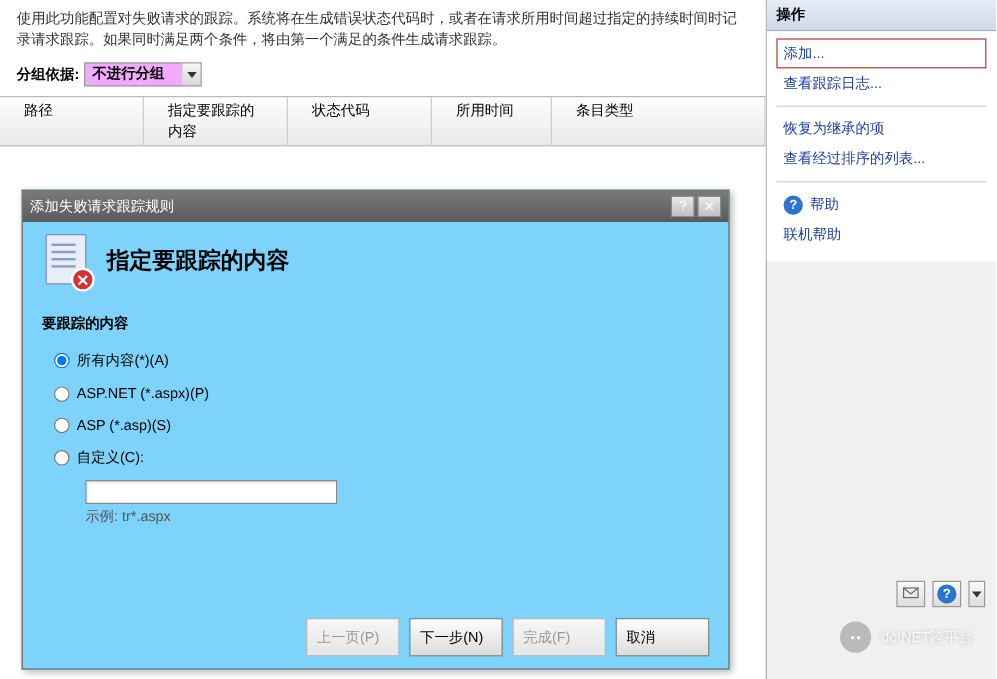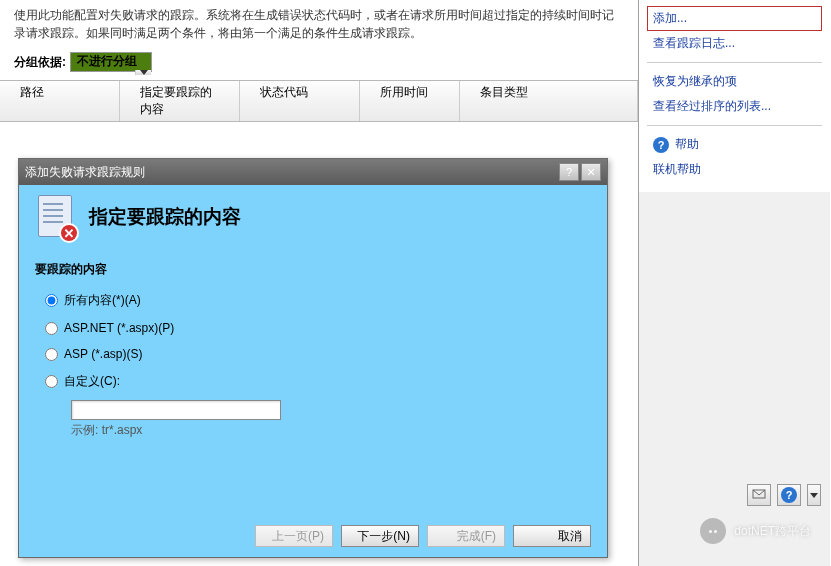--- a/index.html
+++ b/index.html
@@ -8,21 +8,21 @@
 .main-panel { float: left; width: 638px; height: 566px; background: #fff; position: relative; }
 .right-panel { float: left; width: 192px; height: 566px; background: #f0f0f0; border-left: 1px solid #a0a0a0; }
 
 .header-row { display: flex; align-items: center; padding: 8px 10px 4px; }
 .globe-icon { width: 32px; height: 32px; margin-right: 10px; }
 .page-title { font-size: 16px; color: #222; }
 .desc { padding: 6px 14px 10px; color: #333; line-height: 1.5; }
 
 .group-row { display: flex; align-items: center; padding: 0 14px 4px; font-weight: bold; }
 .group-label { margin-right: 4px; }
-.group-select { display: inline-flex; align-items: flex-end; border: 1px solid #999; background: #4d7c0f; height: 20px; flex-direction: column; }
+.group-select { display: inline-flex; align-items: flex-start; border: 1px solid #999; background: #f0abfc; height: 20px; }
 .group-select .sel-text { padding: 0 6px; min-width: 80px; }
 .group-select .sel-btn { width: 16px; height: 18px; border-left: 1px solid #ccc; background: linear-gradient(#f8f8f8,#d8d8d8); display:flex; align-items:center; justify-content:center; }
 
 .col-headers { display: flex; border-top: 1px solid #b8b8b8; border-bottom: 1px solid #b8b8b8; background: linear-gradient(#fdfdfd,#eaeaea); margin-top: 4px; }
 .col-headers div { padding: 3px 20px; border-right: 1px solid #ccc; }
 .col1 { width: 120px; } .col2 { width: 120px; } .col3 { width: 120px; } .col4 { width: 100px; } .col5 { flex:1; }
 
 
 .dialog { position: absolute; left: 18px; top: 158px; width: 590px; height: 400px; border: 1px solid #6a6a6a; background: #7dd3fc; box-shadow: 2px 2px 6px rgba(0,0,0,.3); }
 .dlg-title { background: linear-gradient(#7a7a7a,#5a5a5a); color: #fff; padding: 4px 6px; display:flex; align-items:center; }
@@ -34,21 +34,21 @@
 .doc-icon .paper { width: 34px; height: 42px; background:#e8eef8; border:1px solid #7a90b8; border-radius:2px; position:absolute; left:3px; }
 .doc-icon .line { position:absolute; left:8px; height:2px; background:#8aa0c0; width:20px; }
 .doc-icon .err { position:absolute; right:-4px; bottom:-4px; width:20px; height:20px; border-radius:50%; background:#d63030; border:2px solid #fff; display:flex; align-items:center; justify-content:center; color:#fff; font-weight:bold; font-size:13px; }
 .dlg-subtitle { font-size: 19px; font-weight: bold; }
 .section-label { font-weight: bold; margin: 4px 0 8px; }
 .radio-row { margin: 6px 10px; display:flex; align-items:center; }
 .radio-row input { margin-right: 6px; }
 .custom-input { margin: 4px 0 2px 36px; width: 210px; height: 20px; border:1px solid #888; background:#fff; padding: 0 4px; box-shadow: inset 1px 1px 2px rgba(0,0,0,.15); }
 .example { margin-left: 36px; color:#555; }
 .dlg-footer { margin-top:auto; display:flex; justify-content:flex-end; gap: 8px; padding-top: 8px; }
-.btn { min-width: 78px; height: 22px; border:1px solid #888; background:linear-gradient(#fdfdfd,#dcdcdc); padding: 0 8px; display:inline-flex; align-items:center; justify-content:flex-end; cursor:pointer; }
+.btn { min-width: 78px; height: 32px; border:1px solid #888; background:linear-gradient(#fdfdfd,#dcdcdc); padding: 0 8px; display:inline-flex; align-items:center; justify-content:flex-start; cursor:pointer; }
 .btn.disabled { color:#9a9a9a; border-color:#bbb; background:linear-gradient(#f6f6f6,#e6e6e6); cursor:default; }
 
 
 .rp-title { background: linear-gradient(#e6eef8,#cfd9e8); border-bottom:1px solid #9aaac0; padding: 4px 8px; font-weight:bold; }
 .rp-body { background:#fff; padding: 6px 8px 10px; }
 .rp-link { color:#1a3fa0; padding: 4px 6px; cursor:pointer; display:flex; align-items:center; }
 .rp-link.hl { border:1px solid #c03030; padding: 3px 5px; }
 .rp-sep { height:1px; background:#ccc; margin: 6px 0; }
 .help-icon { width:16px; height:16px; border-radius:50%; background:#2a74d0; color:#fff; font-weight:bold; display:inline-flex; align-items:center; justify-content:center; margin-right:6px; font-size:11px; }
 .rp-bottom { position:absolute; right:10px; bottom:60px; display:flex; gap:6px; }
@@ -137,20 +137,21 @@
           </span>
         <span class="btn">
             <span>取消</span>
           </span>
       </div>
     </div>
   </div>
 </div>
 
 <div class="right-panel">
+  <div class="rp-title">操作</div>
   <div class="rp-body">
     <div class="rp-link hl">添加...</div>
     <div class="rp-link">查看跟踪日志...</div>
     <div class="rp-sep"></div>
     <div class="rp-link">恢复为继承的项</div>
     <div class="rp-link">查看经过排序的列表...</div>
     <div class="rp-sep"></div>
     <div class="rp-link">
       <span class="help-icon">?</span>
       <span>帮助</span>

